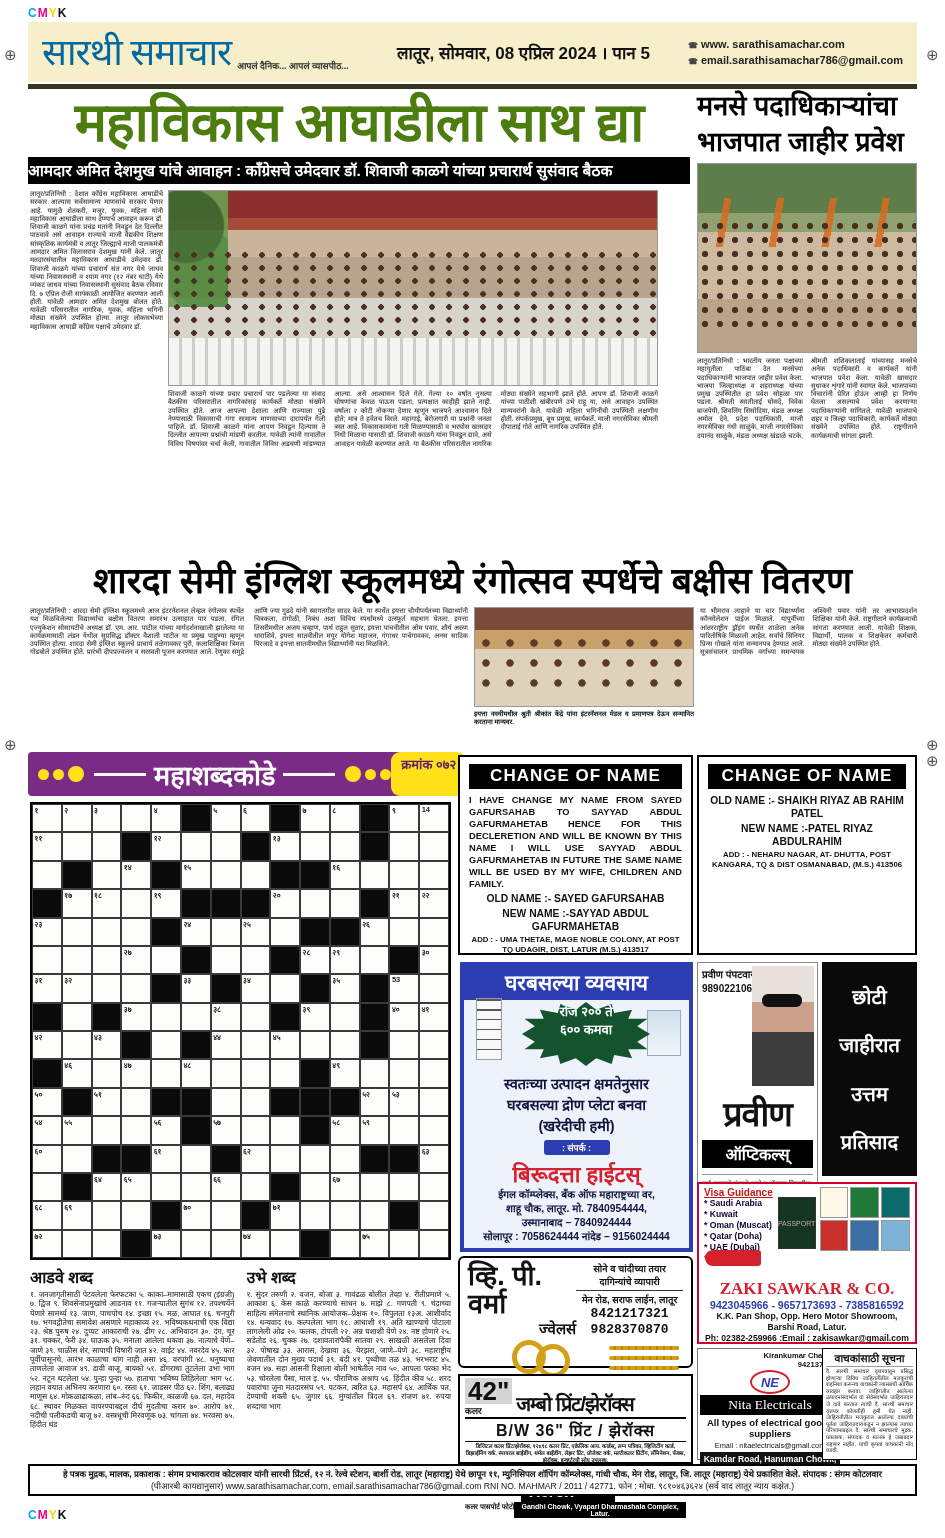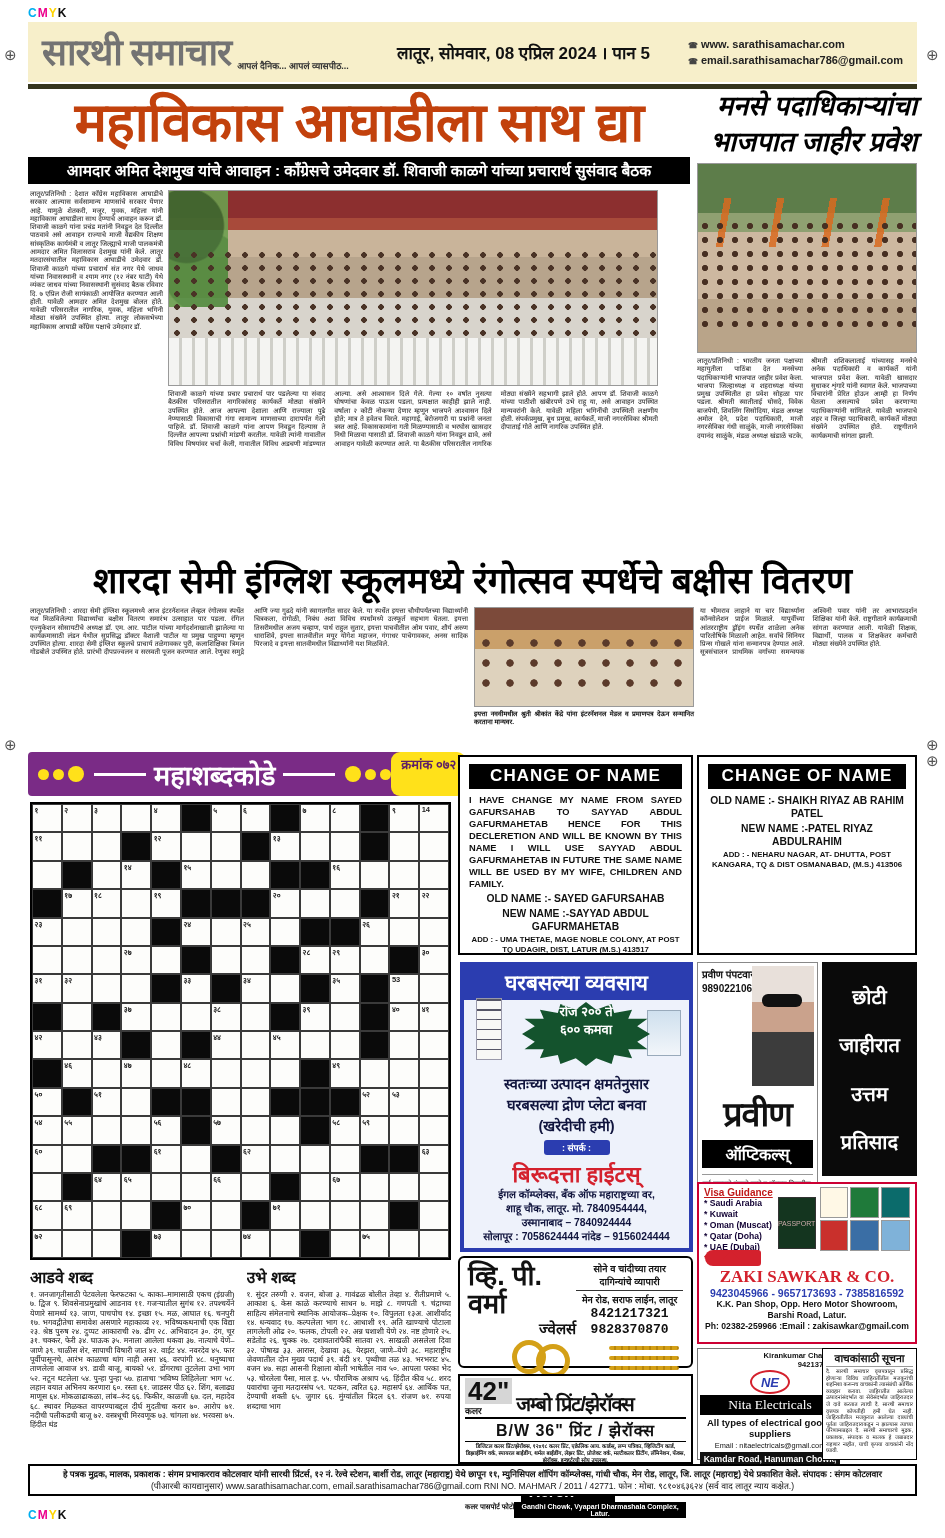--- a/index.html
+++ b/index.html
@@ -9,48 +9,48 @@
   .abs { position:absolute; }
 
   
   .cmyk { font-size:12px; font-weight:bold; letter-spacing:1px; }
   .cmyk .c{color:#00aeef}.cmyk .m{color:#ec008c}.cmyk .y{color:#ffd400}.cmyk .k{color:#111}
   .regmark { color:#555; font-size:15px; }
 
   
   .header { left:28px; top:22px; width:889px; height:60px; background:#f7efca;
             display:flex; align-items:center; padding:0 14px; }
-  .masthead { color:#737373; font-family:"Liberation Serif", serif; font-weight:bold;
+  .masthead { color:#0369a1; font-family:"Liberation Serif", serif; font-weight:normal;
               font-size:37px; line-height:1; letter-spacing:-1px; }
   .tagline { font-size:9px; color:#333; font-weight:bold; margin-left:6px; align-self:flex-end; padding-bottom:10px;}
   .dateline { font-size:17px; font-weight:bold; color:#111; margin-left:48px; white-space:nowrap; }
   .contacts { margin-left:auto; font-size:11px; font-weight:bold; color:#222; text-align:left; line-height:1.5; }
   .contacts .ph { font-size:8px; color:#444; margin-right:3px; }
   .toprule { left:28px; top:84px; width:889px; height:5px; background:#35351f; }
 
   
   .a1-headline { left:28px; top:92px; width:662px; height:62px; font-size:54px; font-weight:900;
-                 letter-spacing:-1px; text-align:center; line-height:60px; color:#c2410c; }
+                 letter-spacing:-1px; text-align:center; line-height:60px; color:#4d7c0f; }
   .a1-subbar { left:28px; top:157px; width:662px; height:27px; background:#000; color:#fff;
-               font-size:15.5px; font-weight:bold; text-align:center; line-height:27px; }
+               font-size:15.5px; font-weight:bold; line-height:27px; }
   .bodytext { font-size:6.8px; line-height:8.3px; text-align:justify; color:#151515; }
   .a1-col1 { left:30px; top:190px; width:133px; height:366px; overflow:hidden; }
   .photo1 { left:168px; top:190px; width:490px; height:196px; border:1px solid #999;
             background:linear-gradient(#8c2f2f 0 14%, #a84a3a 14% 20%, #c9b49a 20% 34%, #b7a48c 34% 55%, #d8d4cc 55% 78%, #e9e7e2 78% 100%); }
   .photo1 .heads { position:absolute; left:0; top:30%; width:100%; height:48%;
        background:repeating-radial-gradient(circle at 8px 6px, #4a3326 0 2.6px, transparent 3px 100%) 0 0/17px 13px; }
   .photo1 .chairs { position:absolute; left:0; bottom:0; width:100%; height:24%;
        background:repeating-linear-gradient(90deg,#f4f4f2 0 10px,#cfcfc9 10px 13px); }
   .photo1 .foliage { position:absolute; left:0; top:0; width:12%; height:60%;
        background:radial-gradient(circle at 30% 30%, #3c6b2f 0 40%, transparent 42%), radial-gradient(circle at 60% 70%, #518a3c 0 45%, transparent 47%), #6ca04f; opacity:.9;}
   .a1-bottom { left:168px; top:390px; width:490px; height:166px; column-count:3; column-gap:9px; overflow:hidden; }
 
   
   .a2-headline { left:697px; top:88px; width:220px; height:72px; font-size:27px; font-weight:900;
-                 text-align:right; line-height:36px; color:#000;font-style:italic; }
+                 text-align:left; line-height:36px; color:#000; }
   .photo2 { left:697px; top:163px; width:220px; height:190px; border:1px solid #999;
             background:linear-gradient(#5d7d4a 0 26%, #8fa071 26% 36%, #cdb8a0 36% 72%, #b9a489 72% 100%); }
   .photo2 .heads { position:absolute; left:0; top:30%; width:100%; height:60%;
        background:repeating-radial-gradient(circle at 7px 6px, #472f22 0 2.8px, transparent 3.3px 100%) 0 0/15px 14px; }
   .photo2 .flags { position:absolute; left:0; top:18%; width:100%; height:26%;
        background:repeating-linear-gradient(100deg, transparent 0 26px, #d96a1f 26px 33px, transparent 33px 52px); opacity:.85;}
   .a2-text { left:697px; top:357px; width:220px; height:199px; column-count:2; column-gap:8px; overflow:hidden; }
 
   
   .a3-headline { left:28px; top:560px; width:889px; height:40px; font-size:36px; font-weight:bold;
@@ -129,21 +129,21 @@
   .visa-col { width:74px; }
   .visa-title { color:#c01818; font-size:10px; font-weight:bold; text-decoration:underline; }
   .visa-item { font-size:8.6px; font-weight:bold; line-height:11px; color:#103; }
   .passport { width:38px; height:52px; background:#14351f; border:1px solid #333; margin-top:10px;
     display:flex; align-items:center; justify-content:center; color:#caa; font-size:7px; }
   .zaki-logos { display:grid; grid-template-columns:repeat(3,1fr); gap:2px; width:96px; height:64px; margin-left:auto; }
   .zlogo { border:1px solid #999; }
   .zlogo:nth-child(1){background:#fff8e6;} .zlogo:nth-child(2){background:#1f7a3a;}
   .zlogo:nth-child(3){background:#0b6b6b;} .zlogo:nth-child(4){background:#c9302c;}
   .zlogo:nth-child(5){background:#3a6ea5;} .zlogo:nth-child(6){background:#7fb2d9;}
-  .zaki-brand { color:#d4212d; font-weight:900; font-size:17px; text-align:center; margin-top:4px; font-family:"Liberation Serif",serif;}
+  .zaki-brand { color:#d4212d; font-weight:900; font-size:17px; text-align:center; margin-top:16px; font-family:"Liberation Serif",serif;}
   .zaki-phones { color:#2b3db0; font-weight:bold; font-size:10.5px; text-align:center; }
   .zaki-addr { font-size:8.6px; font-weight:bold; text-align:center; line-height:11px; }
   .plane { position:absolute; left:6px; top:66px; width:56px; height:16px; background:#d4212d; border-radius:8px 3px 3px 8px; }
   .plane::before{content:"";position:absolute;left:18px;top:-7px;border:8px solid transparent;border-bottom-color:#d4212d;}
   .airticket { color:#c01818; font-size:9px; font-weight:bold; }
 
   
   .verma { left:458px; top:1256px; width:235px; height:112px; border:2px solid #000; border-radius:6px; background:#fff; padding:4px 8px; }
   .verma-row { display:flex; }
   .verma-name { font-size:27px; font-weight:900; line-height:28px; }

